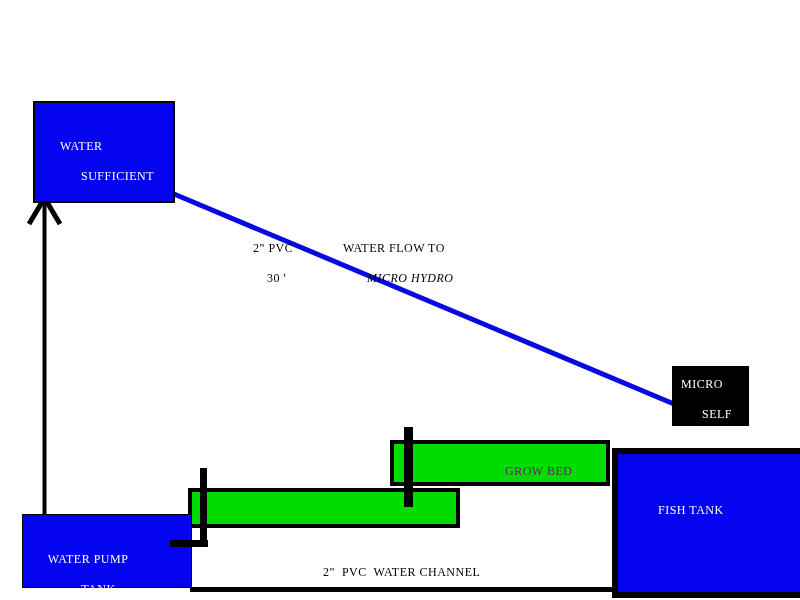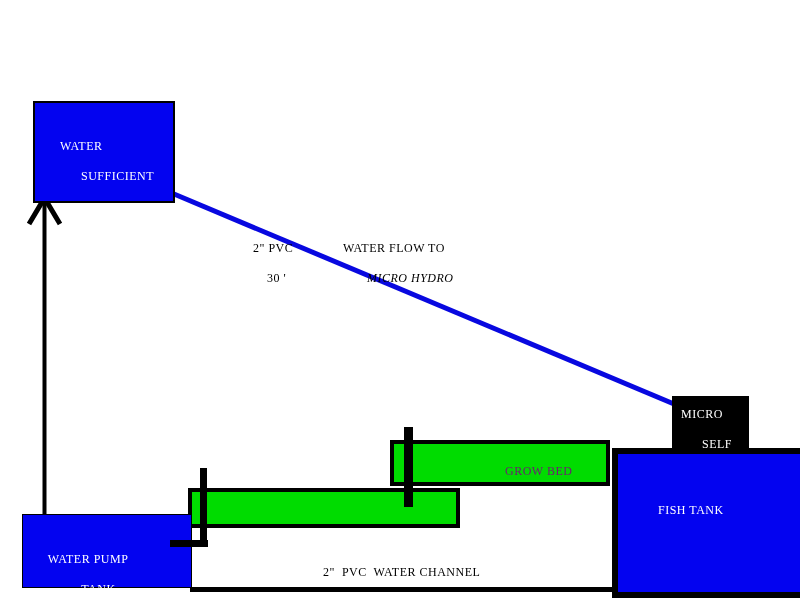--- a/index.html
+++ b/index.html
@@ -12,21 +12,21 @@
   .lbl{position:absolute;white-space:pre;line-height:15px;z-index:3;}
   #svg-layer{position:absolute;left:0;top:0;z-index:0;}
 
   #title{left:390px;top:28px;width:280px;text-align:center;font-size:12.5px;}
 
   
   #water-reservoir{left:33px;top:93px;width:142px;height:102px;
     background:var(--box-blue);border:2px solid #000;z-index:1;margin-top:8px;}
   #water-reservoir .lbl{left:25px;top:36px;color:#fff;}
 
-  #micro-hydro{left:672px;top:396px;width:77px;height:60px;
+  #micro-hydro{left:672px;top:366px;width:77px;height:60px;
     background:#000;z-index:1;}
   #micro-hydro .lbl{left:9px;top:11px;color:#fff;}
 
   #fish-tank{left:612px;top:448px;width:197px;height:150px;
     background:var(--box-blue);border:6px solid #000;z-index:1;}
   #fish-tank .lbl{left:40px;top:49px;color:#fff;}
 
   #pump-tank{left:22px;top:514px;width:170px;height:74px;
     background:var(--box-blue);border:1px solid #000;z-index:1;}
   #pump-tank .lbl{left:0px;top:37px;width:130px;text-align:center;color:#fff;}

